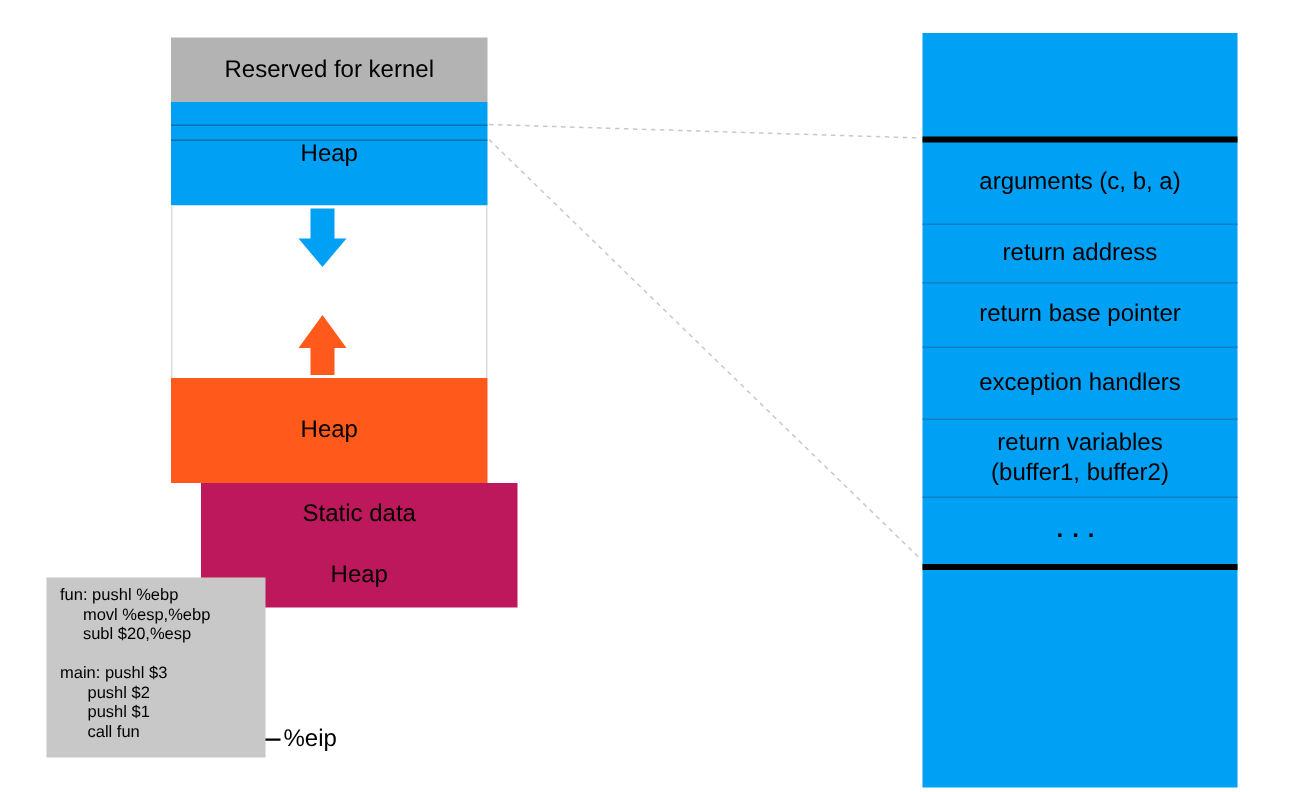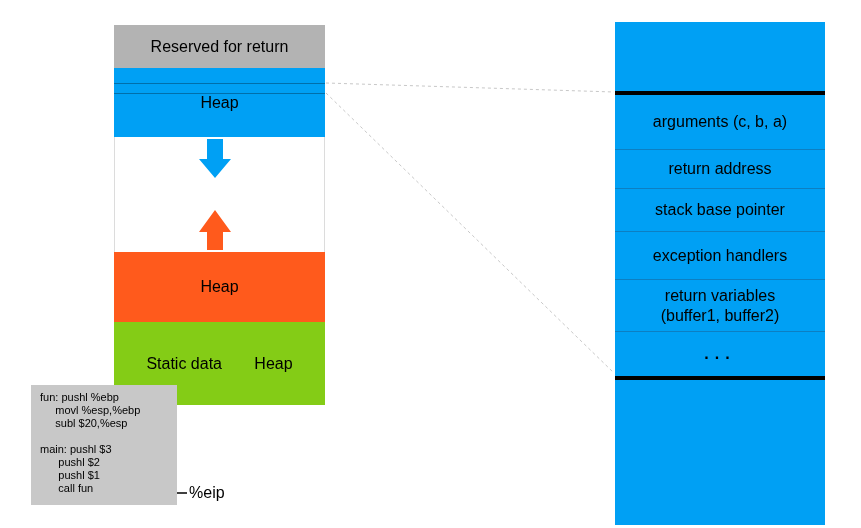--- a/index.html
+++ b/index.html
@@ -27,22 +27,22 @@
   }
   .slice-top    { top: 15px; }
   .slice-bottom { top: 25px; }
   .seg-gap {
     top: 112px; height: 115px; background: #ffffff;
     border-left: 1px solid #dcdcdc; border-right: 1px solid #dcdcdc;
     width: 209px;
   }
   .seg-heap  { top: 227px; height: 70px; background: #ff5a1c; }
   .seg-green {
-    top: 297px; height: 83px; background: #84cc16;
-    flex-direction: row; justify-content: space-evenly;
+    top: 297px; height: 83px; background: #be185d;
+    flex-direction: column; justify-content: space-evenly; margin-left: 20px;
   }
   .green-label { display: flex; align-items: center; justify-content: center; height: 41px; }
 
   
   .frame-panel {
     position: absolute; left: 615px; top: 22px; width: 210px; height: 503px;
     background: #00a0f4; display: flex; flex-direction: column;
   }
   .frame-blank-top { height: 69px; }
   .thick-line { height: 4px; background: #000; }
@@ -78,21 +78,21 @@
     pointer-events: none; z-index: 2;
   }
 </style>
 </head>
 <body>
 
 <div class="canvas">
 
   <div class="mem-col">
     <div class="seg seg-kernel">
-      <span>Reserved for return</span>
+      <span>Reserved for kernel</span>
     </div>
     <div class="seg seg-stack">
       <div class="slice-line slice-top"></div>
       <div class="slice-line slice-bottom"></div>
       <span>Heap</span>
     </div>
     <div class="seg seg-gap"></div>
     <div class="seg seg-heap">
       <span>Heap</span>
     </div>
@@ -100,21 +100,21 @@
       <div class="green-label">Static data</div>
       <div class="green-label">Heap</div>
     </div>
   </div>
 
   <div class="frame-panel">
     <div class="frame-blank-top"></div>
     <div class="thick-line"></div>
     <div class="frame-row sep r1">arguments (c, b, a)</div>
     <div class="frame-row sep r2">return address</div>
-    <div class="frame-row sep r3">stack base pointer</div>
+    <div class="frame-row sep r3">return base pointer</div>
     <div class="frame-row sep r4">exception handlers</div>
     <div class="frame-row sep r5">return variables
 (buffer1, buffer2)</div>
     <div class="frame-row r6">...</div>
     <div class="thick-line"></div>
     <div class="frame-blank-bottom"></div>
   </div>
 
   <div class="code-box">
     <pre>fun: pushl %ebp

